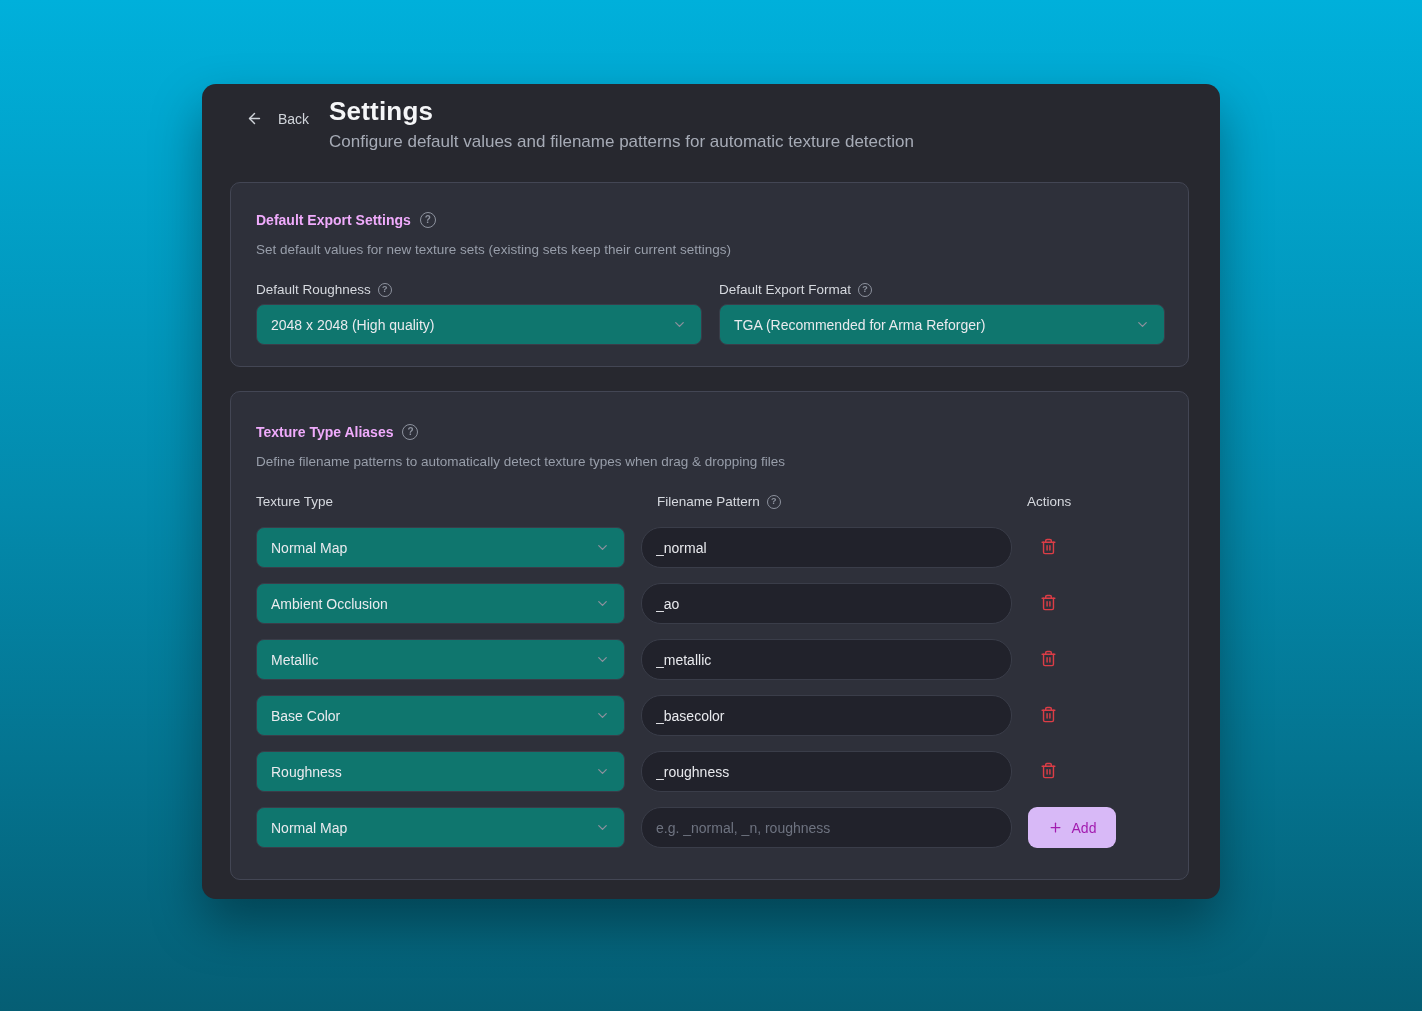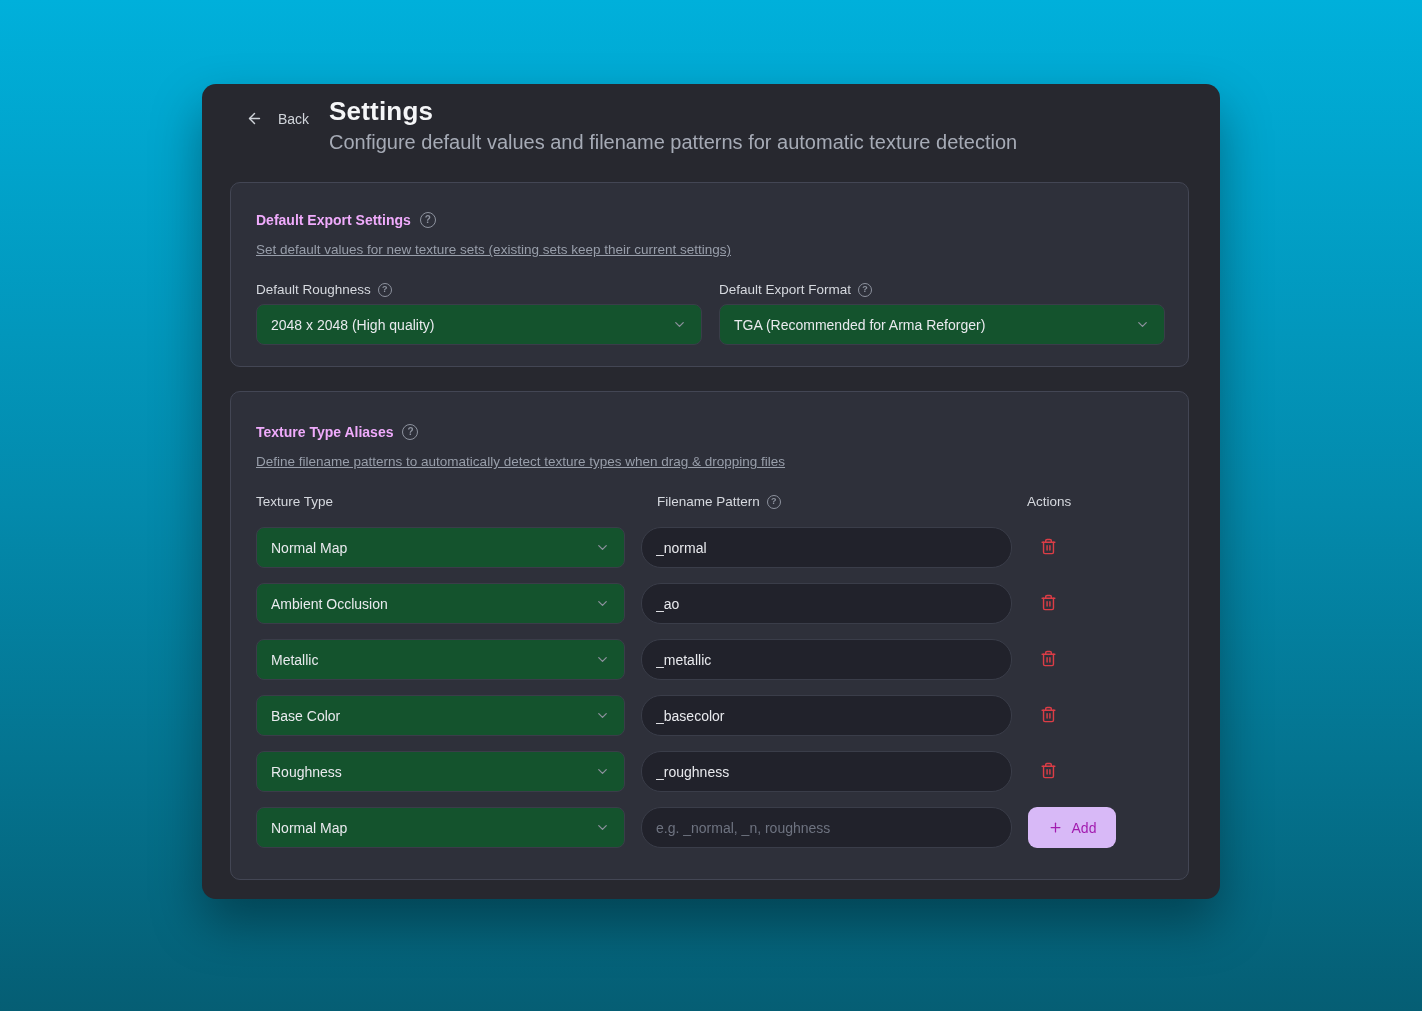--- a/index.html
+++ b/index.html
@@ -28,21 +28,21 @@
     background: none; border: none; padding: 0;
     font-family: inherit;
   }
   .back-btn svg { display: block; }
   .title-block { position: absolute; left: 127px; top: 10px; }
   .page-title {
     margin: 0; font-size: 26px; line-height: 34px;
     font-weight: 700; color: #f5f6f8; letter-spacing: .2px;
   }
   .page-subtitle {
-    margin: 4px 0 16px 0; font-size: 20px; line-height: 20px; color: #a6abb6; text-align: right;
+    margin: 4px 0 16px 0; font-size: 17px; line-height: 20px; color: #a6abb6; text-align: right;
   }
 
   
   .section {
     position: absolute; left: 28px; width: 959px;
     background: #2e303a;
     border: 1px solid #434654;
     border-radius: 10px;
   }
   .section-export  { top: 98px;  height: 185px; }
@@ -51,40 +51,40 @@
   .section-title-row {
     position: absolute; left: 25px;
     display: flex; align-items: center; gap: 9px;
   }
   .section-title {
     margin: 0; font-size: 14px; line-height: 28px;
     font-weight: 700; color: #f0abfc;
   }
   .section-subtitle {
     position: absolute; left: 25px;
-    font-size: 13.5px; line-height: 18px; color: #989eaa; text-decoration: underline;
+    font-size: 13.5px; line-height: 18px; color: #989eaa;
   }
 
   .help-icon {
     display: inline-flex; align-items: center; justify-content: center;
     width: 16px; height: 16px; border-radius: 50%;
     border: 1.4px solid #8d929e; color: #8d929e;
     font-size: 10px; font-weight: 700; line-height: 1;
     cursor: default; flex: none;
   }
   .help-icon.small { width: 14px; height: 14px; font-size: 9px; border-width: 1.2px; }
 
   .field-label {
     font-size: 13.5px; color: #d6d9df;
     display: inline-flex; align-items: center; gap: 7px;
   }
 
   
   .select-box {
-    height: 41px; background: #14532d;
+    height: 41px; background: #0f766e;
     border: 1px solid #3a3d49; border-radius: 8px;
     display: flex; align-items: center; justify-content: space-between;
     padding: 0 14px; cursor: pointer; color: #e9eaee; font-size: 14px;
   }
   .select-box .chev { color: #8d919d; display: flex; }
   .text-input {
     height: 41px; width: 100%;
     background: #21222b; border: 1px solid #3a3d49; border-radius: 20px;
     color: #e9eaee; font-size: 14px; padding: 0 14px; outline: none;
     font-family: inherit;

